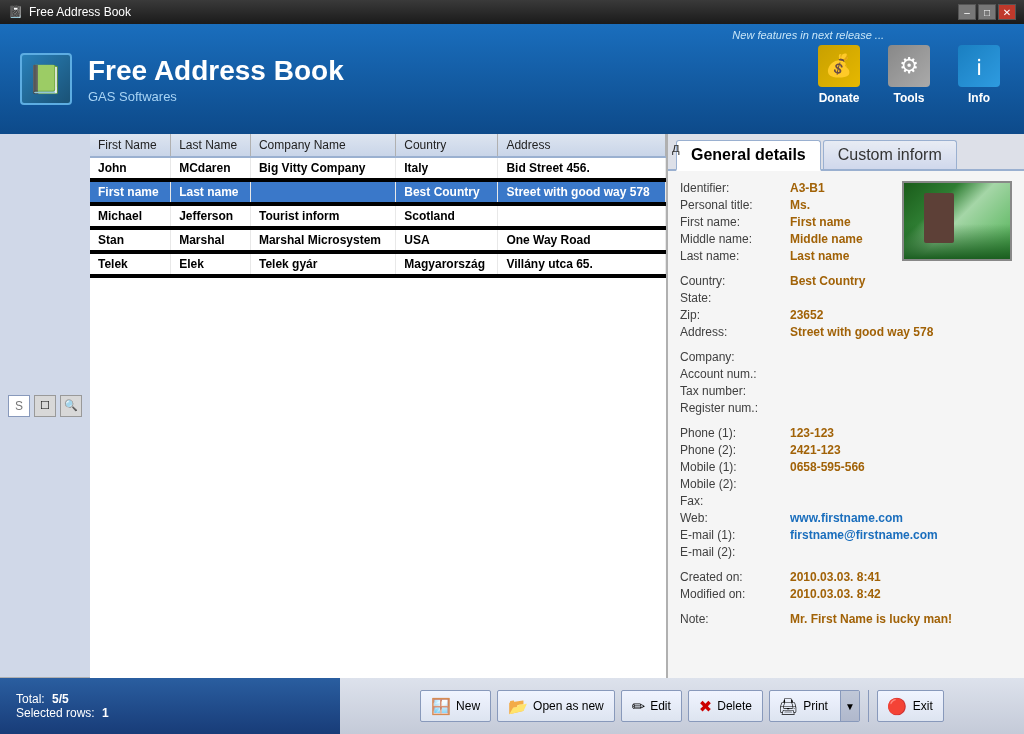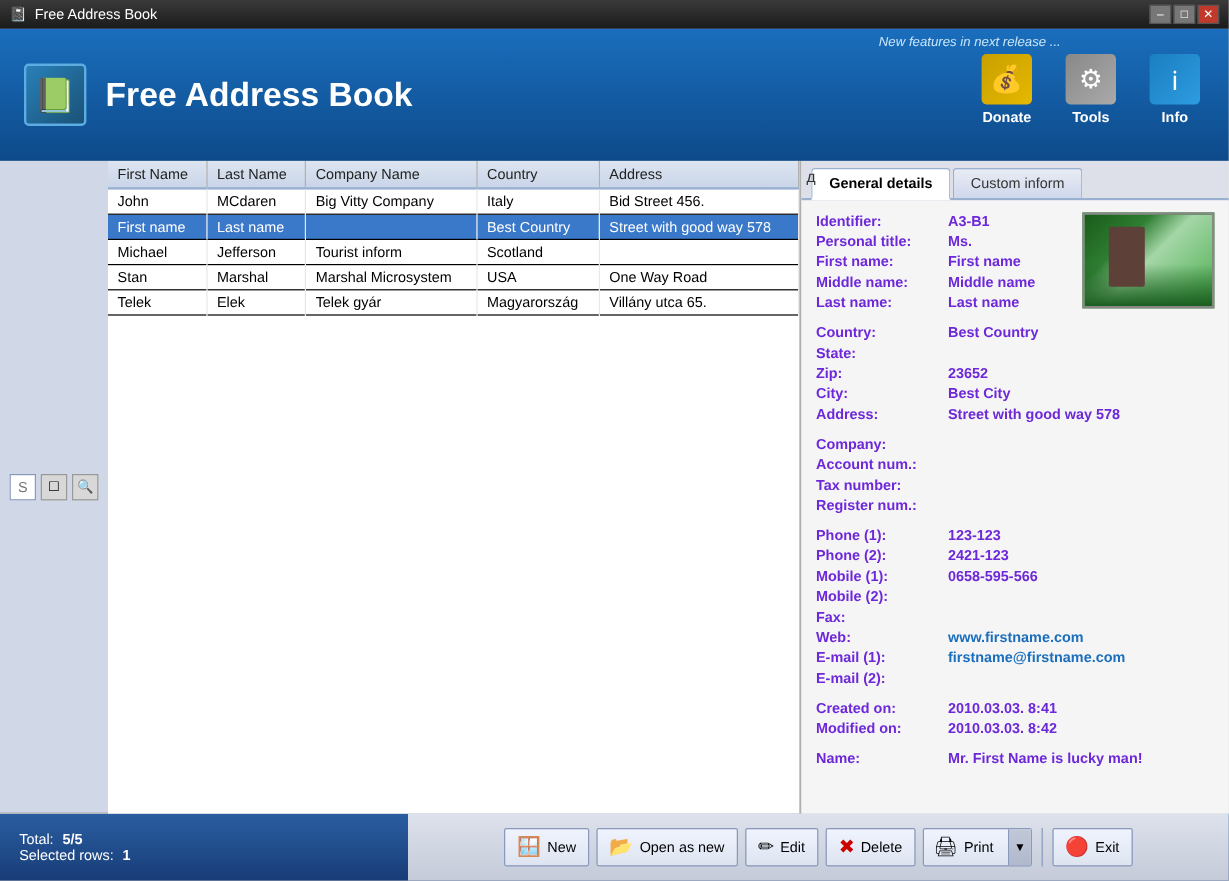--- a/index.html
+++ b/index.html
@@ -109,21 +109,21 @@
     #contact-table { flex: 1; overflow-y: auto; background: white; }
     table { width: 100%; border-collapse: collapse; font-size: 12px; }
     thead tr { background: linear-gradient(to bottom, #dde5f0, #c8d4e8); }
     thead th {
       text-align: left; padding: 4px 8px;
       border-right: 1px solid #b0b0b0;
       border-bottom: 2px solid #9ab0d0;
       font-weight: normal; color: #222;
       cursor: pointer;
     }
-    tbody tr { border-bottom: 1px solid #000000; }
+    tbody tr { border-bottom: 4px solid #000000; font-weight: bold; }
     tbody tr.selected { background: #3a78c9; color: white; }
     tbody td { padding: 3px 8px; border-right: 1px solid #e8e8e8; }
 
     
     #right-panel {
       flex: 1;
       background: #f0f0f0;
       display: flex;
       flex-direction: column;
     }
@@ -134,21 +134,21 @@
       padding: 6px 8px 0;
       background: #dde0e8;
       border-bottom: 2px solid #9ab0d0;
       gap: 2px;
     }
     .tab {
       padding: 5px 14px;
       background: linear-gradient(to bottom, #e8ecf4, #d0d8ec);
       border: 1px solid #9ab0d0;
       border-bottom: none;
-      font-size: 12px;
+      font-size: 16px;
       cursor: pointer;
       border-radius: 3px 3px 0 0;
       color: #333;
       text-align: center;
     }
     .tab.active {
       background: white;
       border-bottom: 2px solid white;
       font-weight: bold;
       color: #000;
@@ -195,24 +195,24 @@
       background: #5d4037;
       border-radius: 2px;
     }
 
     .detail-row {
       display: flex;
       margin-bottom: 3px;
       align-items: baseline;
     }
     .detail-label {
-      color: #6d28d9; min-width: 110px; flex-shrink: 0; font-size: 12px; font-weight: bold;
+      color: #404040; min-width: 110px; flex-shrink: 0; font-size: 12px;
     }
     .detail-value {
-      color: #6d28d9; font-weight: bold; font-size: 12px;
+      color: #a16207; font-weight: bold; font-size: 12px;
     }
     .detail-value.link { color: #1a6ebd; }
     .detail-separator { height: 8px; }
 
     
     #bottom-bar {
       background: linear-gradient(to bottom, #2a5ea0, #183c78);
       height: 56px;
       display: flex;
       align-items: stretch;
@@ -273,20 +273,21 @@
     <div class="title-btn">–</div>
     <div class="title-btn">□</div>
     <div class="title-btn close">✕</div>
   </div>
 </div>
 
 <div id="header">
   <div id="app-icon">📗</div>
   <div id="app-title-block">
     <div id="app-title">Free Address Book</div>
+    <div id="app-subtitle">GAS Softwares</div>
   </div>
   <div id="header-notice">New features in next release ...</div>
   <div id="header-buttons">
     <div class="header-btn">
       <div class="header-btn-icon donate-icon">💰</div>
       <span class="header-btn-label">Donate</span>
     </div>
     <div class="header-btn">
       <div class="header-btn-icon tools-icon">⚙</div>
       <span class="header-btn-label">Tools</span>
@@ -406,24 +407,20 @@
       </div>
       <div class="detail-row">
         <span class="detail-label">State:</span>
         <span class="detail-value"></span>
       </div>
       <div class="detail-row">
         <span class="detail-label">Zip:</span>
         <span class="detail-value">23652</span>
       </div>
       <div class="detail-row">
-        <span class="detail-label">City:</span>
-        <span class="detail-value">Best City</span>
-      </div>
-      <div class="detail-row">
         <span class="detail-label">Address:</span>
         <span class="detail-value">Street with good way 578</span>
       </div>
 
       <div class="detail-separator"></div>
 
       <div class="detail-row">
         <span class="detail-label">Company:</span>
         <span class="detail-value"></span>
       </div>
@@ -482,21 +479,21 @@
         <span class="detail-value">2010.03.03. 8:41</span>
       </div>
       <div class="detail-row">
         <span class="detail-label">Modified on:</span>
         <span class="detail-value">2010.03.03. 8:42</span>
       </div>
 
       <div class="detail-separator"></div>
 
       <div class="detail-row">
-        <span class="detail-label">Name:</span>
+        <span class="detail-label">Note:</span>
         <span class="detail-value">Mr. First Name is lucky man!</span>
       </div>
     </div>
   </div>
 
 </div>
 
 <div id="bottom-bar">
   <div id="bottom-left">
     <span>

